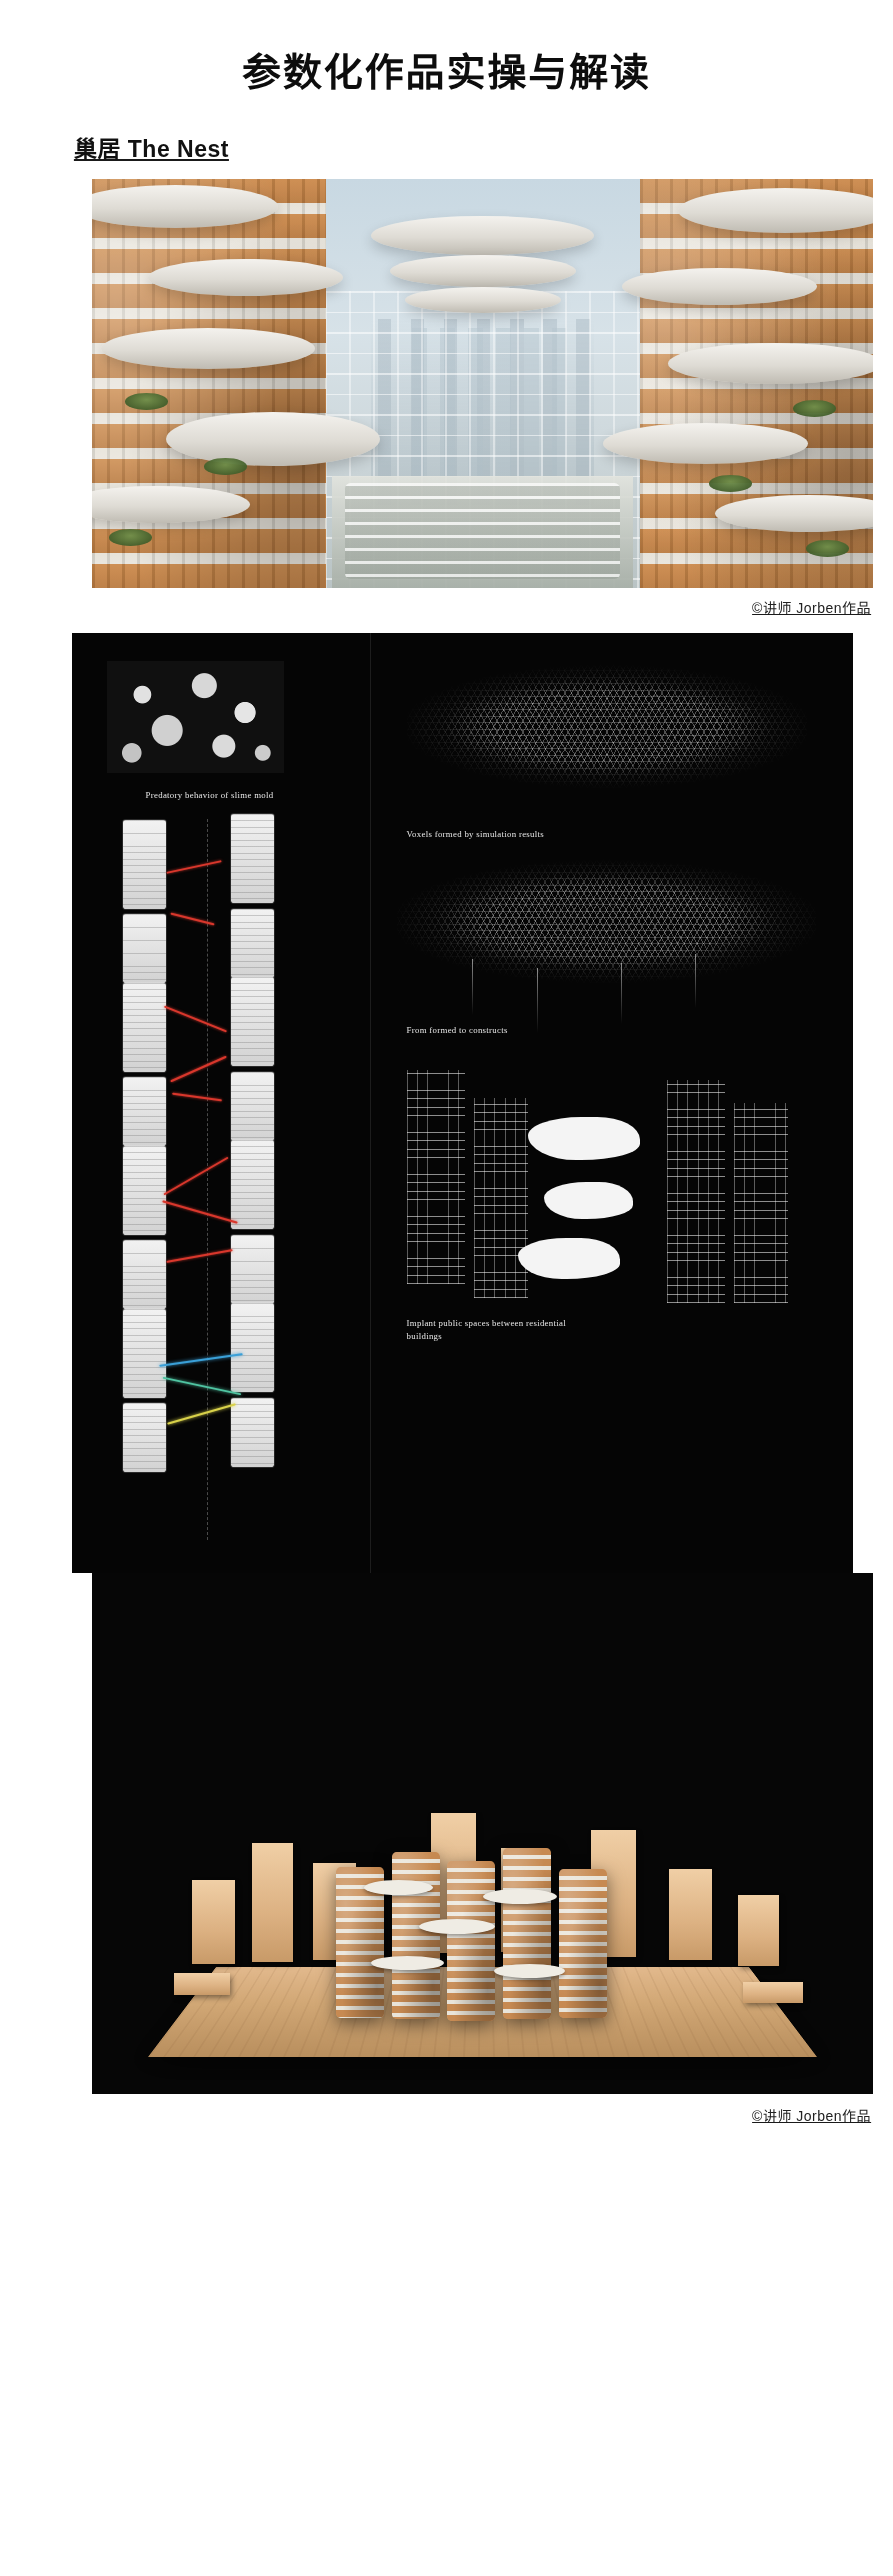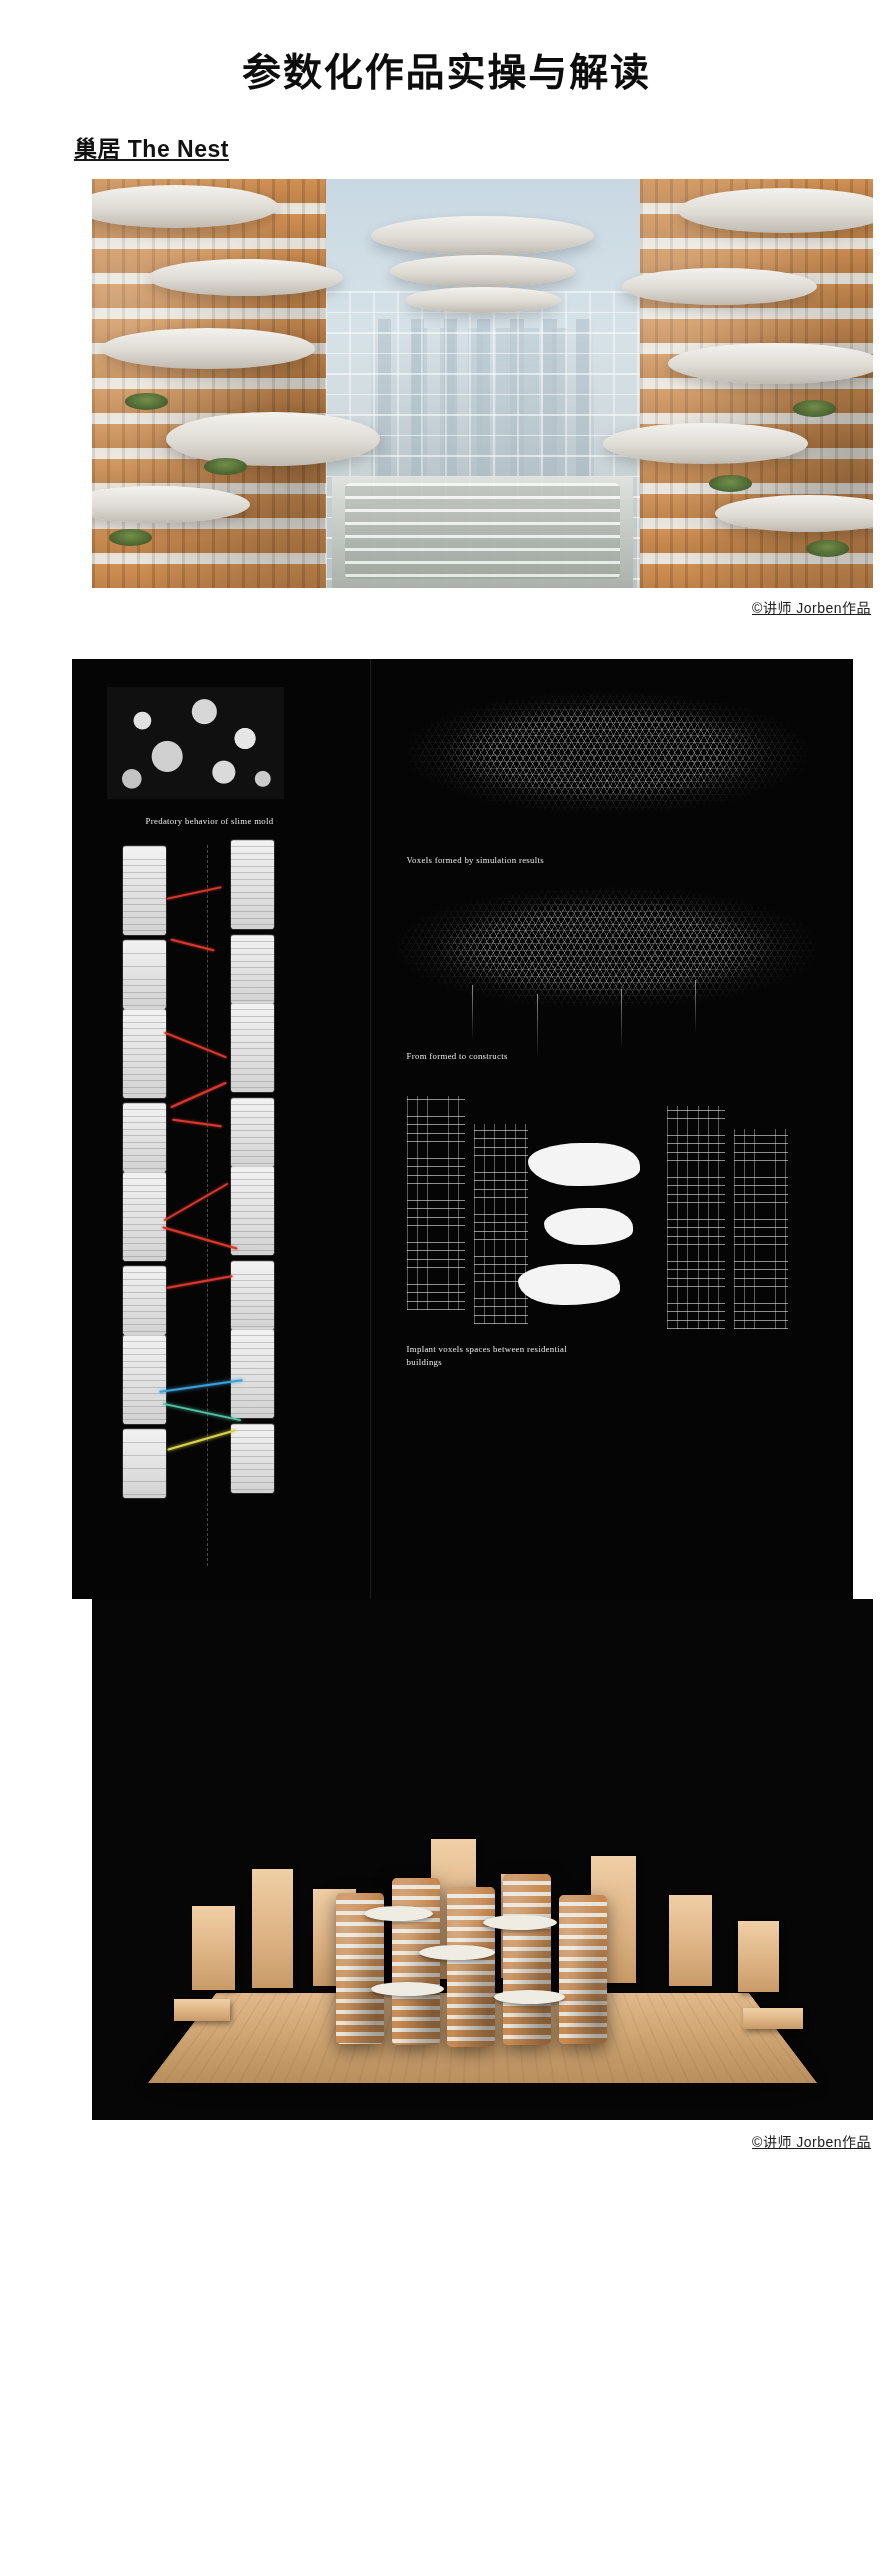--- a/index.html
+++ b/index.html
@@ -172,21 +172,21 @@
     text-align: justify;
     letter-spacing: 0.2px;
   }
 
   
   .board {
     position: relative;
     width: 781px;
     height: 940px;
     background: #050505;
-    margin-top: 42px;
+    margin-top: 16px;
     overflow: hidden;
   }
   .board-col-left {
     position: absolute;
     left: 28px; top: 0; width: 270px; bottom: 0;
     border-right: 0.9px solid #1d1d1d;
   }
   .micro-photo {
     position: absolute;
     left: 35px; top: 28px;
@@ -442,21 +442,21 @@
         <div class="drop-line" style="left:307px;top:321px;height:54px;"></div>
         <div class="cap" style="left:18.6px;top:391px;width:279px;">From formed to constructs</div>
 
         <div class="tower-wire" style="left:18.6px;top:437px;width:58px;height:214px;"></div>
         <div class="tower-wire" style="left:86px;top:465px;width:54px;height:200px;"></div>
         <div class="tower-wire" style="left:279px;top:447px;width:58px;height:223px;"></div>
         <div class="tower-wire" style="left:346px;top:470px;width:54px;height:200px;"></div>
         <div class="blob-white" style="left:140px;top:484px;width:112px;height:43px;"></div>
         <div class="blob-white" style="left:156px;top:549px;width:89px;height:37px;"></div>
         <div class="blob-white" style="left:130px;top:605px;width:102px;height:41px;"></div>
-        <div class="cap" style="left:18.6px;top:684px;width:195px;">Implant voxels spaces between residential buildings</div>
+        <div class="cap" style="left:18.6px;top:684px;width:195px;">Implant public spaces between residential buildings</div>
       </div>
     </div>
 
     <div class="figure">
       <div class="model" aria-label="实体建筑模型照片：木质底板上的浅木色城市体块与中央集群塔楼">
         <div class="model-base"></div>
 
         <div class="block" style="left:100px;top:307px;width:43px;height:84px;"></div>
         <div class="block" style="left:160px;top:270px;width:41px;height:119px;"></div>
         <div class="block" style="left:221px;top:290px;width:43px;height:97px;"></div>

